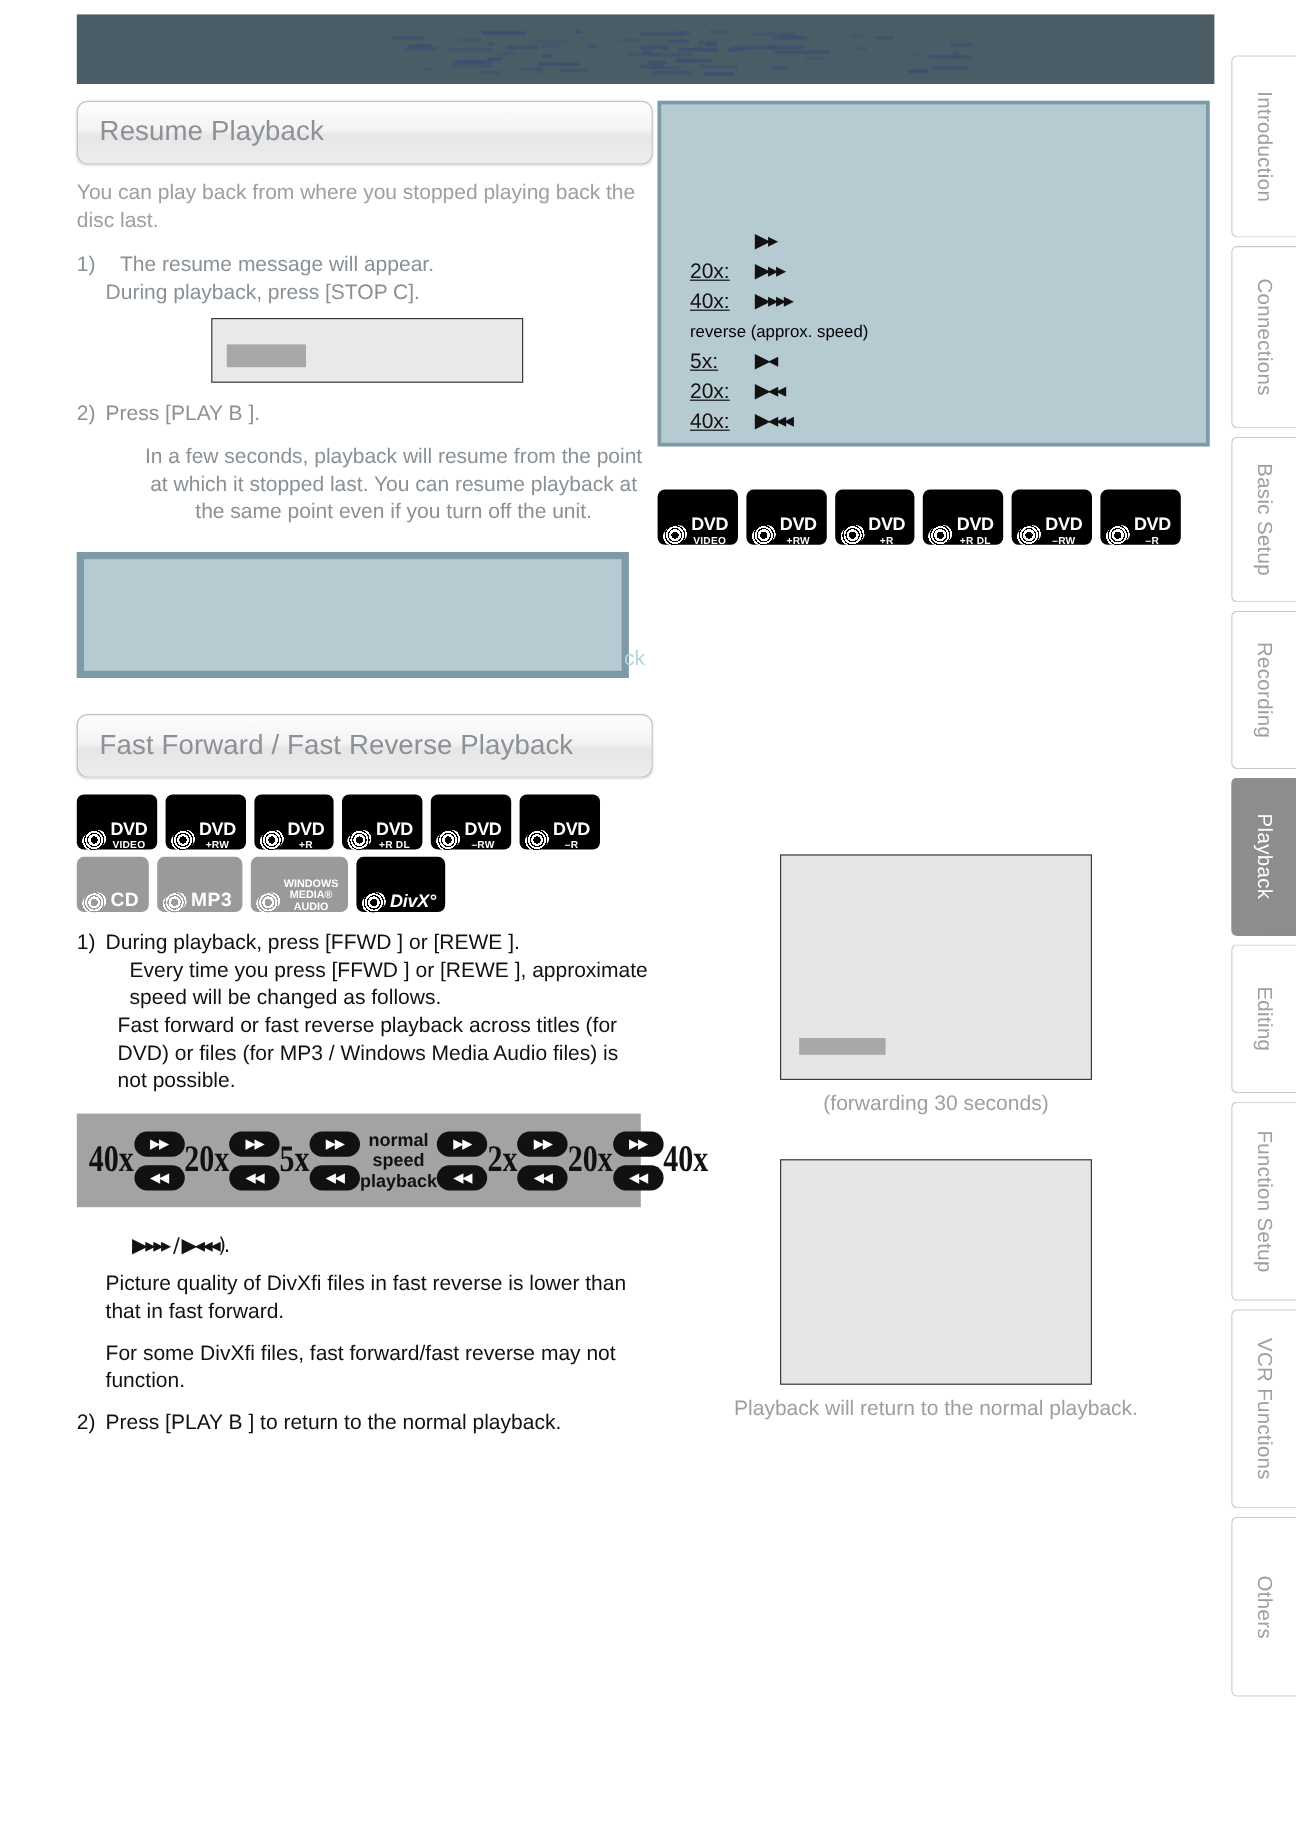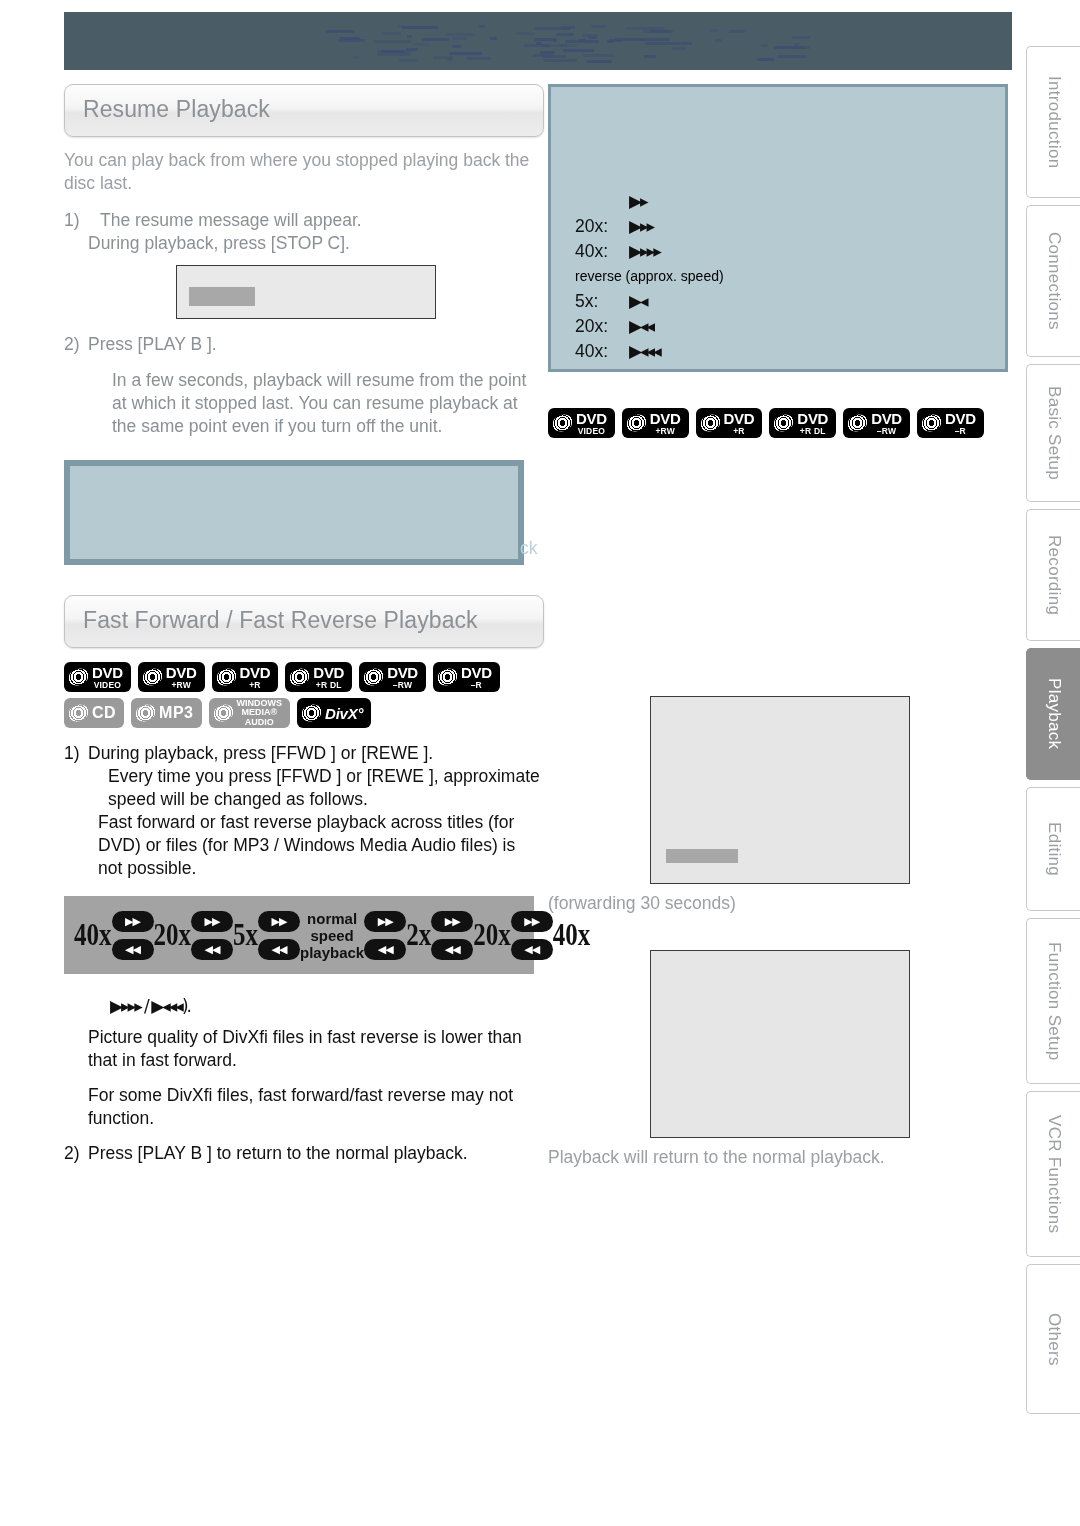--- a/index.html
+++ b/index.html
@@ -23,45 +23,45 @@
     border:1px solid #c3c3c3;border-radius:9px;
     box-shadow:0 1px 2px rgba(0,0,0,.13);
     padding:10px 16px 12px 18px;}
   .sec-head .t{font-size:23px;line-height:29px;color:#8b9197;letter-spacing:.1px;}
 
   
   .p{font-size:17.5px;line-height:23px;margin:12px 0 0 0;color:#9aa0a5;}
   .step{display:flex;margin-top:14px;font-size:17.5px;line-height:23px;}
   .step .num{width:24px;flex:0 0 24px;}
   .step .body{flex:1;}
-  .ind{margin-left:24px;}
+  .ind{margin-left:24px;text-align:center;}
   .mt{margin-top:13px;}
   .glyph{font-family:"DejaVu Sans",sans-serif;letter-spacing:-1px;}
 
   
   .msgbox{width:258px;height:52px;background:#e9e9e9;border:1px solid #3a3a3a;
           margin:10px 0 0 112px;position:relative;}
   .msgbox .bar{position:absolute;left:12px;top:21px;width:66px;height:19px;background:#a8a8a8;}
 
   
   .notebox{background:#b6cad2;border:6px solid #7d9aa6;box-sizing:border-box;}
   .note-left{margin-top:22px;height:105px;width:460px;}
   .note-right{width:460px;height:288px;background:#b6cad2;border:3px solid #7d9aa6;
               box-sizing:border-box;padding:20px 24px;position:relative;}
   .spd-row{display:flex;align-items:center;font-size:17.5px;line-height:25px;color:#111;}
-  .spd-row .lab{width:54px;flex:0 0 54px;}
+  .spd-row .lab{width:54px;flex:0 0 54px;text-decoration:underline;}
   .spd-row .ic{font-family:"DejaVu Sans",sans-serif;font-size:17px;letter-spacing:-2px;}
   .spd-txt{font-size:14px;line-height:25px;color:#000000;}
 
   
   .snippet{position:absolute;font-size:17.5px;color:#b8d3de;}
 
   
   .badges{display:flex;flex-wrap:wrap;gap:7px;margin-top:14px;}
-  .badge{height:30px;border-radius:6px;display:flex;align-items:center;
+  .badge{height:46px;border-radius:6px;display:flex;align-items:flex-end;
          padding:0 8px 0 4px;box-sizing:border-box;background:#000;color:#fff;gap:3px;}
   .badge.gray{background:#9a9a9a;}
   .badge .disc{width:21px;height:16px;border-radius:50%;
        background:radial-gradient(circle at 50% 50%,#000 0 3px,#fff 3px 5px,#000 5px 6px,#fff 6px 7.5px,#000 7.5px 8.5px,#fff 8.5px 10px,transparent 10px);
        transform:rotate(-22deg);flex:0 0 21px;
        box-shadow:inset 0 0 0 1px rgba(255,255,255,.0);}
   .badge.gray .disc{background:radial-gradient(circle at 50% 50%,#9a9a9a 0 3px,#fff 3px 5px,#9a9a9a 5px 6px,#fff 6px 7.5px,#9a9a9a 7.5px 8.5px,#fff 8.5px 10px,transparent 10px);}
   .badge .tx{display:flex;flex-direction:column;align-items:center;line-height:1;}
   .badge .big{font-weight:bold;font-size:15px;letter-spacing:-.3px;}
   .badge .sml{font-weight:bold;font-size:8.5px;letter-spacing:.2px;margin-top:1px;}
@@ -79,21 +79,21 @@
   .sbtns{display:flex;flex-direction:column;gap:7px;align-items:center;}
   .sbtn{width:42px;height:21px;border-radius:11px;background:#111;color:#fff;
         display:flex;align-items:center;justify-content:center;
         font-family:"DejaVu Sans",sans-serif;font-size:11px;letter-spacing:-1px;}
   .normal{font-family:"Liberation Sans",sans-serif;font-weight:bold;font-size:15px;
           color:#111;text-align:center;line-height:17px;}
 
   
   .tv{background:#e6e6e6;border:1.5px solid #3b3b3b;position:relative;}
   .tv .gbar{position:absolute;left:15px;bottom:20px;width:72px;height:14px;background:#a8a8a8;}
-  .cap{text-align:left;font-size:17.5px;margin-top:9px;color:#9aa0a5;}
+  .cap{text-align:center;font-size:17.5px;margin-top:9px;color:#9aa0a5;}
 
   
   .tabs{position:absolute;right:0;top:46px;width:54px;}
   .tab{width:54px;border:1px solid #c9c9c9;border-right:none;
        border-radius:5px 0 0 5px;box-sizing:border-box;margin-bottom:7px;
        background:#fff;display:flex;align-items:center;justify-content:center;}
   .tab span{writing-mode:vertical-rl;font-size:17px;color:#9aa0a5;letter-spacing:.3px;}
   .tab.active{background:#8d8d8d;border-color:#8d8d8d;}
   .tab.active span{color:#fff;}
 </style>

